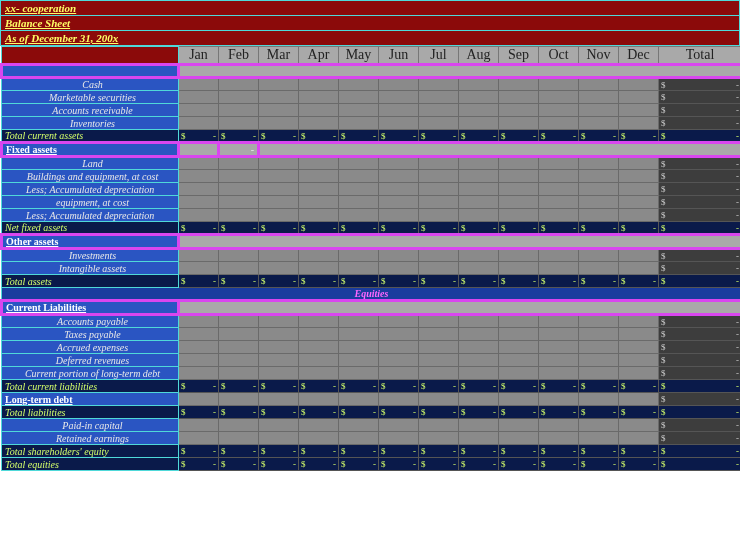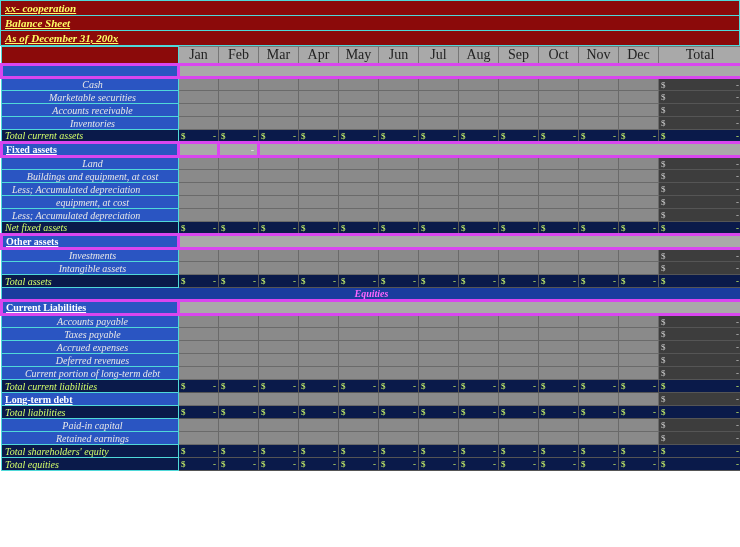--- a/index.html
+++ b/index.html
@@ -13,21 +13,21 @@
   .col-label { width: 177px; }
   .col-month { width: 40px; }
   .col-total { width: 83px; }
   .monthhdr { background: #a9a9a9; color: #222; font-style: normal; font-weight: normal; font-size: 14px; text-align: center; border: 1px solid #777; }
   .monthhdr.lbl { background: #8b0a0a; border-color: #4fd9d9; }
   .sec-hdr { background: #1a3c9e; text-align: center; font-weight: bold; }
   .assets { color: #d4ff6a; text-decoration: underline; }
   .equities { color: #ff66ff; }
   .sub-hdr { background: #2a55c2; color: #fff; font-weight: bold; font-style: normal; text-decoration: underline; }
   .item { background: #2a55c2; color: #e8e8e8; padding-left: 8px; text-align: center; }
-  .item-sub { background: #2a55c2; color: #e8e8e8; padding-left: 10px; font-style: italic; }
+  .item-sub { background: #2a55c2; color: #e8e8e8; padding-left: 24px; font-style: italic; }
   .total-row td { background: #0a1a4a; color: #d4ff6a; font-style: italic; }
   .total-row .lbl { text-align: left; padding-right: 8px; }
   .cellg { background: #8a8a8a; border: 1px solid #6a6a6a; }
   .celld { background: #3d3d3d; border: 1px solid #555; color: #ccc; font-size: 9px; padding: 0 2px; position: relative; }
   .dol { display: flex; justify-content: space-between; font-style: normal; }
   .greyband td { background: #a9a9a9; border: 3px solid #d946ef; font-style: normal; }
   .greyband td.first { background: #2a55c2; }
   .rt { text-align: right; }
 </style>
 </head>

